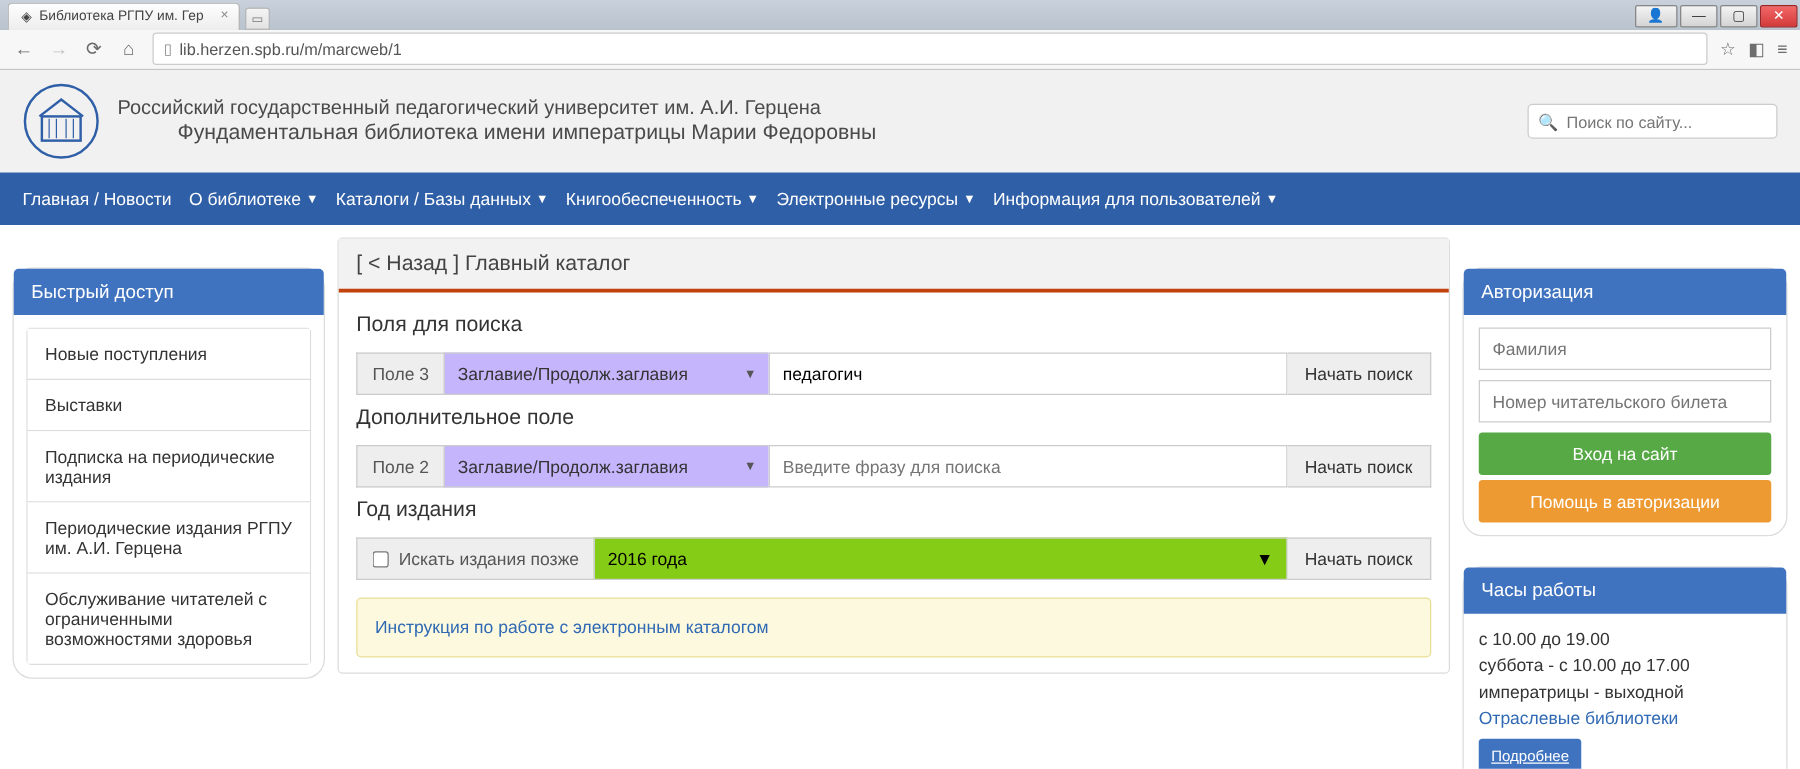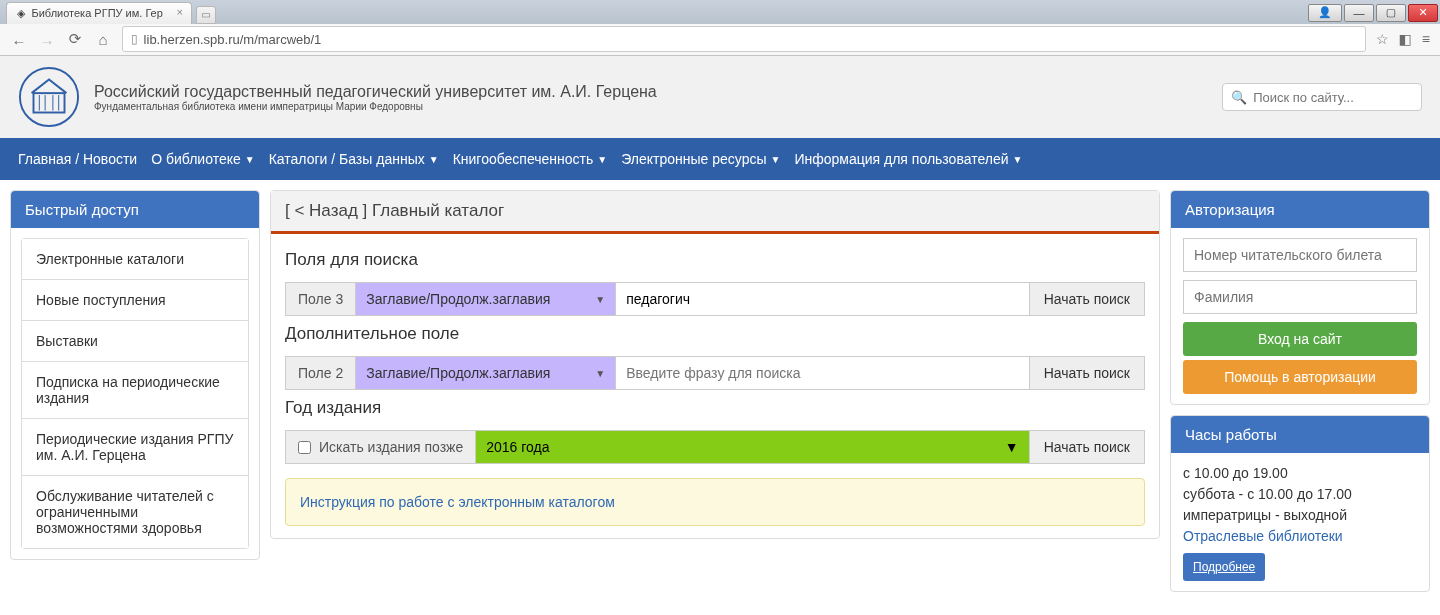--- a/index.html
+++ b/index.html
@@ -26,38 +26,38 @@
 .url-box .page-ico { font-size:12px; color:#888; margin-right:6px;}
 .url-box input { flex:1; border:none; outline:none; font-size:13px; color:#555;}
 .browser-right-ico { font-size:14px; color:#6d6d6d; cursor:pointer;}
 
 
 .site-header { display:flex; align-items:center; padding:10px 18px; background:#f1f1f1;}
 .logo { width:62px; height:62px; margin-right:14px; display:flex; align-items:center; justify-content:center;}
 .logo svg { width:62px; height:62px;}
 .site-titles { color:#4a4a4a; }
 .site-titles .t1 { font-size:16px; }
-.site-titles .t2 { font-size:10px; }
+.site-titles .t2 { font-size:17px;margin-left:48px; }
 .site-search { margin-left:auto; width:200px; height:28px; border:1px solid #ccc; border-radius:4px; background:#fff;
   display:flex; align-items:center; padding:0 8px; color:#999;}
 .site-search .mag { margin-right:6px; font-size:13px;}
 .site-search input { border:none; outline:none; width:100%; font-size:13px; color:#555;}
 
 
 .nav-bar { background:#2f5fa7; color:#fff; height:42px; display:flex; align-items:center; padding:0 18px; font-size:14px;}
 .nav-bar .item { display:flex; align-items:center; gap:4px; margin-right:14px; cursor:pointer; white-space:nowrap;}
 .nav-bar .caret { font-size:10px;}
 
 
 .body-wrap { display:flex; padding:10px; gap:10px; background:#fff;}
 .col { }
 .col-left { width:250px;}
 .col-mid { flex:1;}
 .col-right { width:260px;}
-.panel { border:1px solid #dcdcdc; border-radius:4px; margin-bottom:10px; background:#fff;}
+.panel { border:1px solid #dcdcdc; border-radius:16px; margin-bottom:10px; background:#fff;margin-top:24px;}
 .panel-hd { background:#3f72bf; color:#fff; font-size:15px; padding:10px 14px; border-top-left-radius:4px; border-top-right-radius:4px;}
 .panel-bd { padding:10px 12px; font-size:14px; color:#333;}
 .list-group .lg-item { border:1px solid #dcdcdc; border-top:none; padding:12px 14px; font-size:14px; color:#333; cursor:pointer; background:#fff;}
 .list-group .lg-item:first-child { border-top:1px solid #dcdcdc;}
 .list-group { padding:10px;}
 .list-group-inner { border-radius:4px; overflow:hidden;}
 
 
 .mid-panel { border:1px solid #dcdcdc; border-radius:4px;}
 .mid-hd { background:#f2f2f2; padding:10px 14px; font-size:17px; color:#444; border-bottom:3px solid #c2410c;}
@@ -166,21 +166,20 @@
     </div>
 </div>
 
 <div class="body-wrap">
 
   <div class="col col-left">
     <div class="panel">
       <div class="panel-hd">Быстрый доступ</div>
       <div class="list-group">
           <div class="list-group-inner">
-        <div class="lg-item">Электронные каталоги</div>
         <div class="lg-item">Новые поступления</div>
         <div class="lg-item">Выставки</div>
         <div class="lg-item">Подписка на периодические издания</div>
         <div class="lg-item">Периодические издания РГПУ им. А.И. Герцена</div>
         <div class="lg-item">Обслуживание читателей с ограниченными возможностями здоровья</div>
       </div>
         </div>
     </div>
   </div>
 
@@ -227,22 +226,22 @@
           <a>Инструкция по работе с электронным каталогом</a>
         </div>
       </div>
     </div>
   </div>
 
   <div class="col col-right">
     <div class="panel">
       <div class="panel-hd">Авторизация</div>
       <div class="panel-bd auth">
+        <div class="fld"><input type="text" placeholder="Фамилия" style=""></div>
         <div class="fld"><input type="text" placeholder="Номер читательского билета" style=""></div>
-        <div class="fld"><input type="text" placeholder="Фамилия" style=""></div>
         <div class="btn green">Вход на сайт</div>
         <div class="btn orange">Помощь в авторизации</div>
       </div>
     </div>
     <div class="panel">
       <div class="panel-hd">Часы работы</div>
       <div class="panel-bd hours">
         <div>с 10.00 до 19.00</div>
         <div>суббота - с 10.00 до 17.00</div>
         <div>императрицы - выходной</div>

